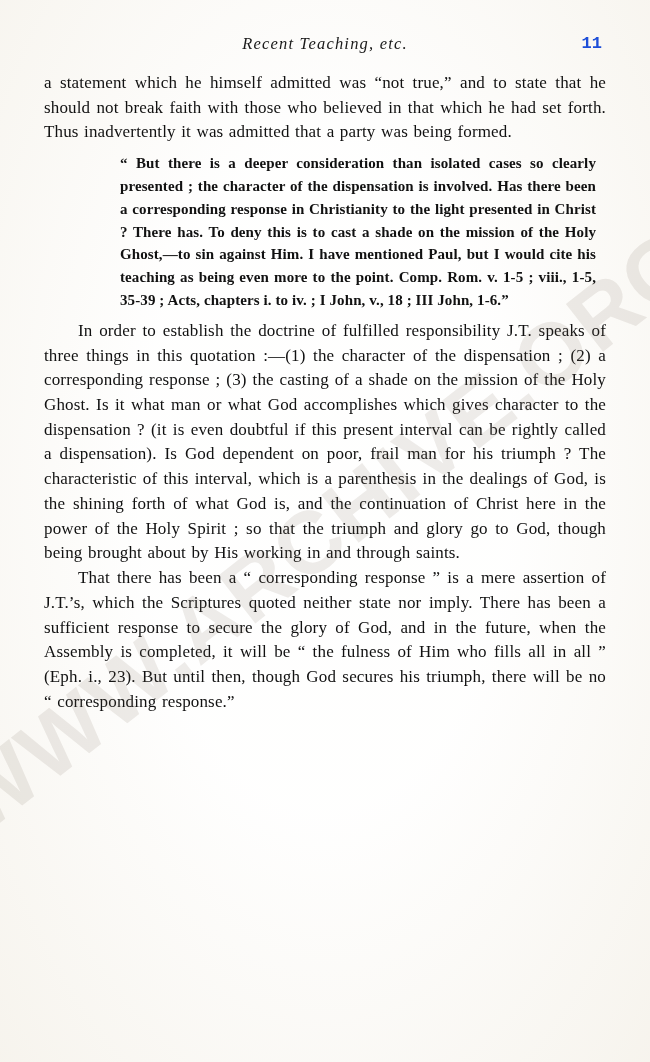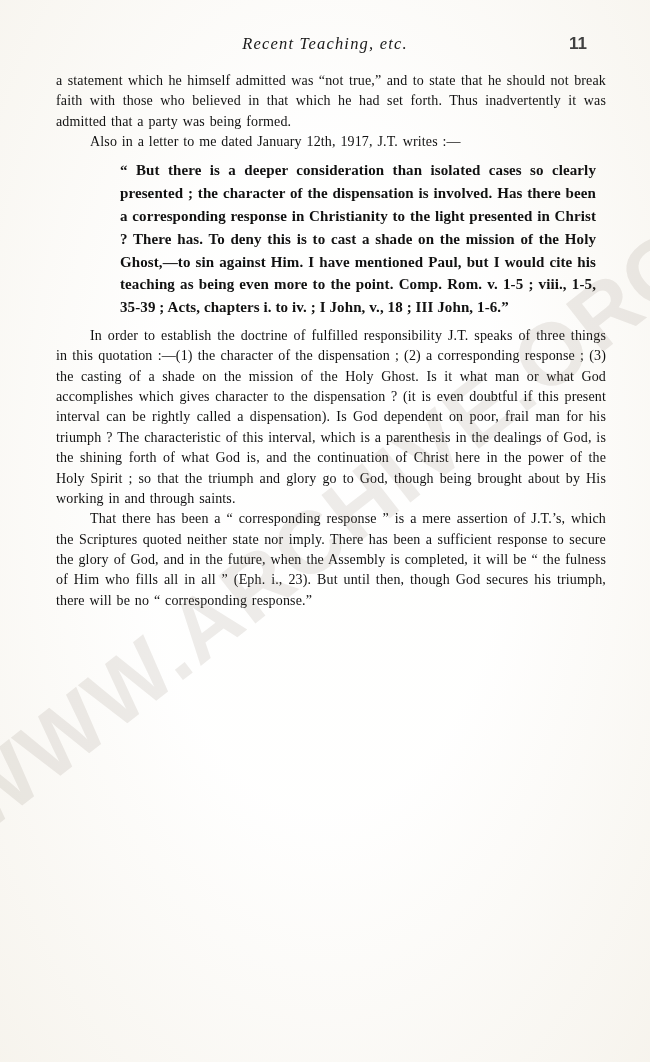--- a/index.html
+++ b/index.html
@@ -66,37 +66,37 @@
   }
   .running-title {
     font-family: "Liberation Serif", serif;
     font-style: italic;
     font-size: 16.5px;
     letter-spacing: 1.2px;
     color: #1a1a1a;
   }
   .folio {
     position: absolute;
-    right: 19px;
+    right: 4px;
     top: 0;
-    font-family: Liberation Sans, sans-serif;
+    font-family: Liberation Mono, monospace;
     font-size: 17px;
     font-weight: bold;
-    color: #404040;
+    color: #1d4ed8;
   }
   .rule {
     height: 1px;
     background: transparent;
   }
   p.body {
-    font-size: 14px;
+    font-size: 17px;
     line-height: 1.455;
     text-align: justify;
     text-justify: inter-word;
-    margin: 0 0 0 12px;
+    margin: 0 0 0 0;
     letter-spacing: 0.15px;
     word-spacing: 1.1px;
   }
   p.body.indent {
     text-indent: 34px;
   }
   .quote {
     margin: 7px 0 7px 0;
     padding: 0 10px 0 76px;
     font-size: 15px;
@@ -121,21 +121,20 @@
 
     <div class="header">
       <div class="running-title">Recent Teaching, etc.</div>
       <div class="folio">11</div>
     </div>
 
     <div class="rule"></div>
 
     <p class="body">a statement which he himself admitted was “not true,” and to state that he should not break faith with those who believed in that which he had set forth.   Thus inadvertently it was admitted that a party was being formed.</p>
 
-    <p class="body indent">Also in a letter to me dated January 12th, 1917, J.T. writes :—</p>
 
     <div class="quote">“ But there is a deeper consideration than isolated cases so clearly presented ; the character of the dispensation is involved.   Has there been a corresponding response in Christianity to the light presented in Christ ?   There has.   To deny this is to cast a shade on the mission of the Holy Ghost,—to sin against Him.   I have mentioned Paul, but I would cite his teaching as being even more to the point.   Comp. Rom. v. 1-5 ; viii., 1-5, 35-39 ; Acts, chapters i. to iv. ; I John, v., 18 ; III John, 1-6.”</div>
 
     <p class="body indent">In order to establish the doctrine of fulfilled responsibility J.T. speaks of three things in this quotation :—(1) the character of the dispensation ; (2) a corresponding response ; (3) the casting of a shade on the mission of the Holy Ghost. Is it what man or what God accomplishes which gives character to the dispensation ? (it is even doubtful if this present interval can be rightly called a dispensation).   Is God dependent on poor, frail man for his triumph ?  The characteristic of this interval, which is a parenthesis in the dealings of God, is the shining forth of what God is, and the continuation of Christ here in the power of the Holy Spirit ; so that the triumph and glory go to God, though being brought about by His working in and through saints.</p>
 
     <p class="body indent">That there has been a “ corresponding response ” is a mere assertion of J.T.’s, which the Scriptures quoted neither state nor imply.   There has been a sufficient response to secure the glory of God, and in the future, when the Assembly is completed, it will be “ the fulness of Him who fills all in all ” (Eph. i., 23).   But until then, though God secures his triumph, there will be no “ corresponding response.”</p>
 
 
   </div>
 </div>

